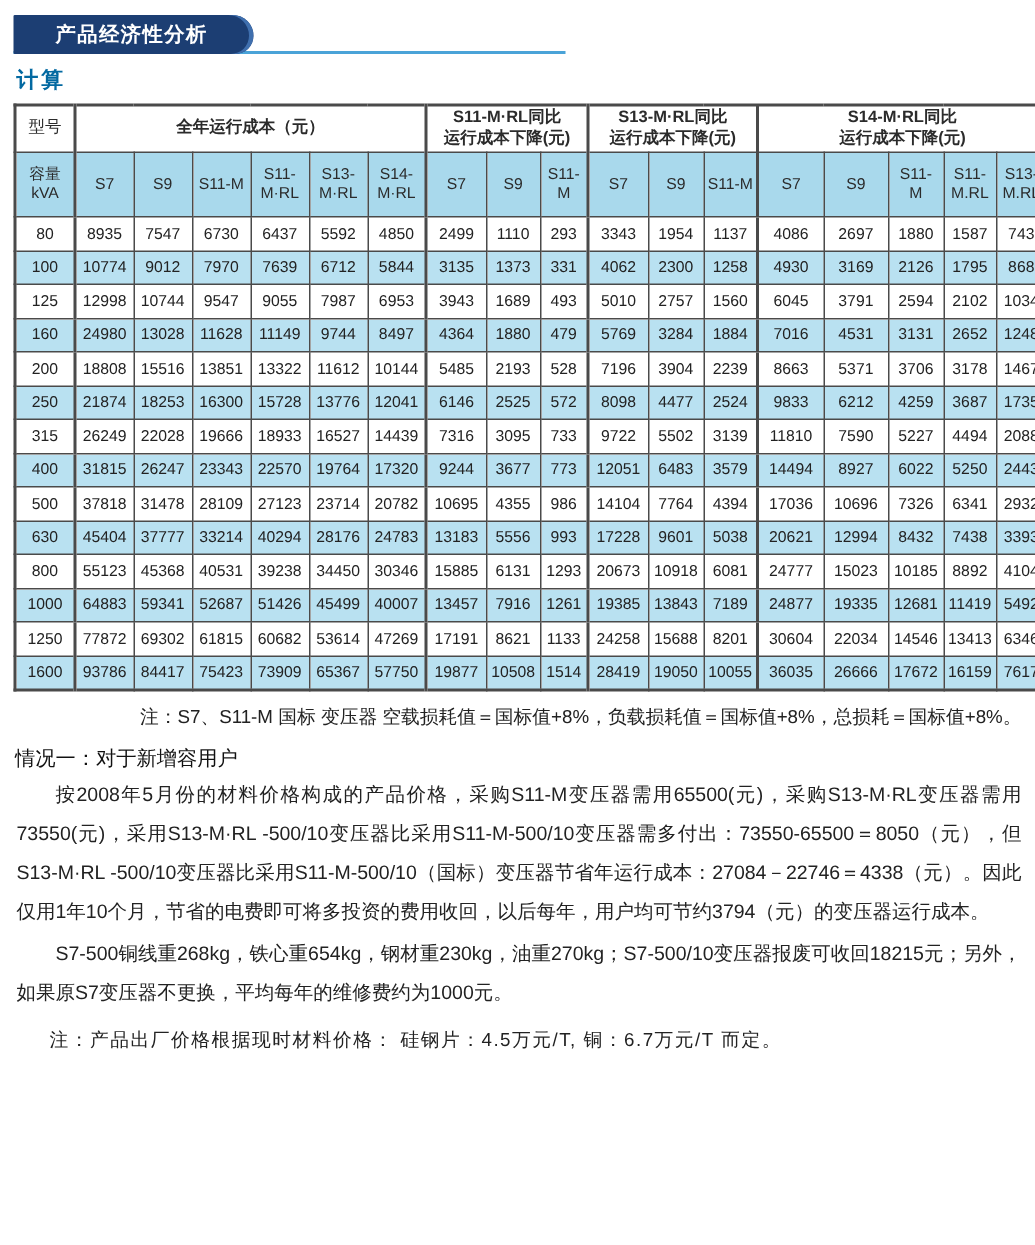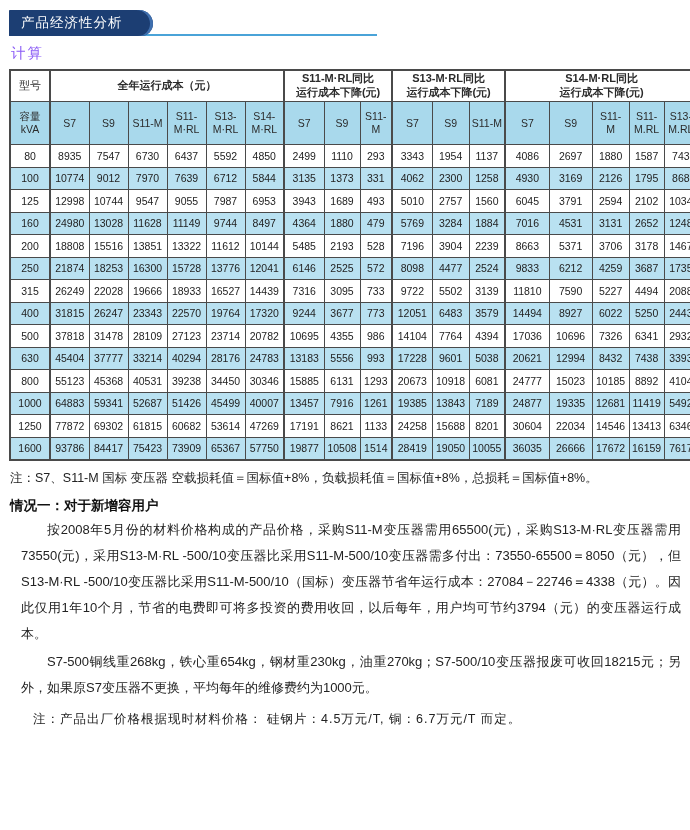--- a/index.html
+++ b/index.html
@@ -1,43 +1,43 @@
 <!DOCTYPE html>
 <html><head>
 <meta charset="utf-8">
 <style>
   html,body{margin:0;padding:0;background:#ffffff;}
   body{width:690px;height:830px;font-family:"Liberation Sans","DejaVu Sans",sans-serif;color:#2b2b2b;overflow:hidden;}
   .page{padding:8px 9px 0 9px;}
 
   
   .banner-wrap{width:368px;border-bottom:2px solid #4aa3d8;padding-bottom:0;position:relative;height:26px;}
-  .banner{position:absolute;left:0;bottom:-2px;background:#1c3e73;color:#ffffff;font-size:13.5px;font-weight:normal;
-          padding:4px 30px 4px 12px;border-radius:1px 16px 14px 1px;letter-spacing:1px;
+  .banner{position:absolute;left:0;bottom:-2px;background:#1c3e73;color:#ffffff;font-size:13.5px;font-weight:bold;
+          padding:4px 30px 4px 28px;border-radius:1px 16px 14px 1px;letter-spacing:1px;
           box-shadow:inset -3px 0 0 #3f6fae;}
-  .sec-title{color:#8b5cf6;font-weight:normal;font-size:14.5px;margin:8px 0 6px 2px;letter-spacing:2px;}
+  .sec-title{color:#0369a1;font-weight:bold;font-size:14.5px;margin:8px 0 6px 2px;letter-spacing:2px;}
 
   
   table.t{border-collapse:collapse;table-layout:fixed;width:672px;margin-top:2px;}
   .t th,.t td{border:1px solid #4a4a4a;text-align:center;vertical-align:middle;padding:1px 0;overflow:hidden;}
   .t{border:2px solid #4a4a4a;}
   .t tr.groups th{background:#ffffff;font-size:11px;font-weight:bold;height:28px;white-space:pre-line;line-height:1.25;border-right-width:2px;}
   .t tr.groups th:first-child{font-weight:normal;}
   .t tr.sub th{background:#a9d9ec;font-size:10.5px;font-weight:normal;height:40px;white-space:pre-line;line-height:1.2;}
   .t tr.data td{font-size:10.5px;height:19.5px;color:#222;}
   .t tr.zebra td{background:#b9e1f1;}
   .t tr.data td:nth-child(1),.t tr.sub th:nth-child(1),
   .t tr.data td:nth-child(7),.t tr.sub th:nth-child(7),
   .t tr.data td:nth-child(10),.t tr.sub th:nth-child(10),
   .t tr.data td:nth-child(13),.t tr.sub th:nth-child(13){border-right-width:2px;}
 
   
-  .tbl-note{font-size:12.5px;margin:9px 0 0 1px;color:#222;}
-  .case-h{font-size:13.5px;font-weight:bold;margin:10px 0 2px 1px;color:#111;}
-  .para{font-size:13px;line-height:26px;text-align:justify;margin:2px 0 0 12px;color:#222;}
+  .tbl-note{font-size:12.5px;margin:9px 0 0 1px;color:#222;text-align:right;}
+  .case-h{font-size:13.5px;font-weight:normal;margin:10px 0 2px 1px;color:#111;}
+  .para{font-size:13px;line-height:26px;text-align:justify;margin:2px 0 0 2px;color:#222;}
   .para.indent{text-indent:2em;}
   .bottom-note{font-size:12.5px;margin:10px 0 0 24px;color:#222;letter-spacing:1px;}
 </style>
 </head>
 <body>
 
 <div class="page">
 
   <div class="banner-wrap">
     <div class="banner">产品经济性分析</div>

